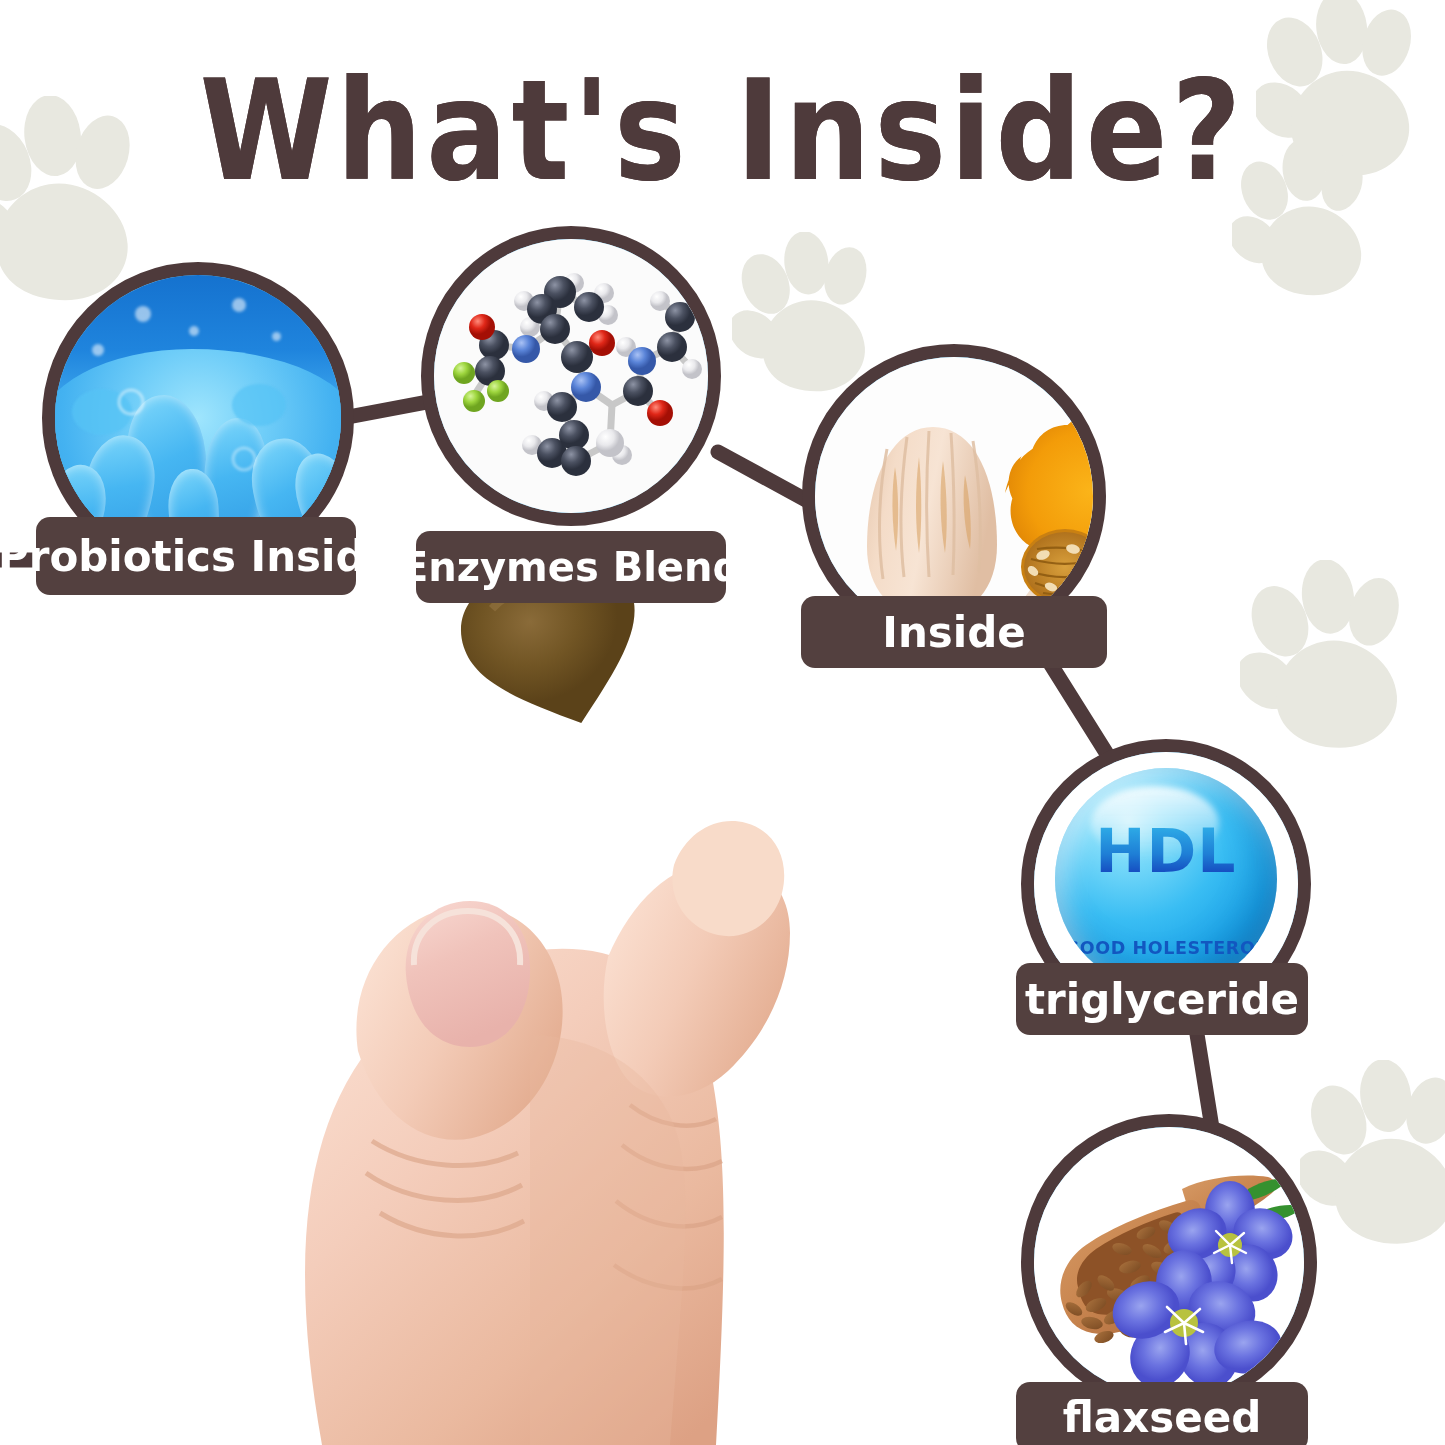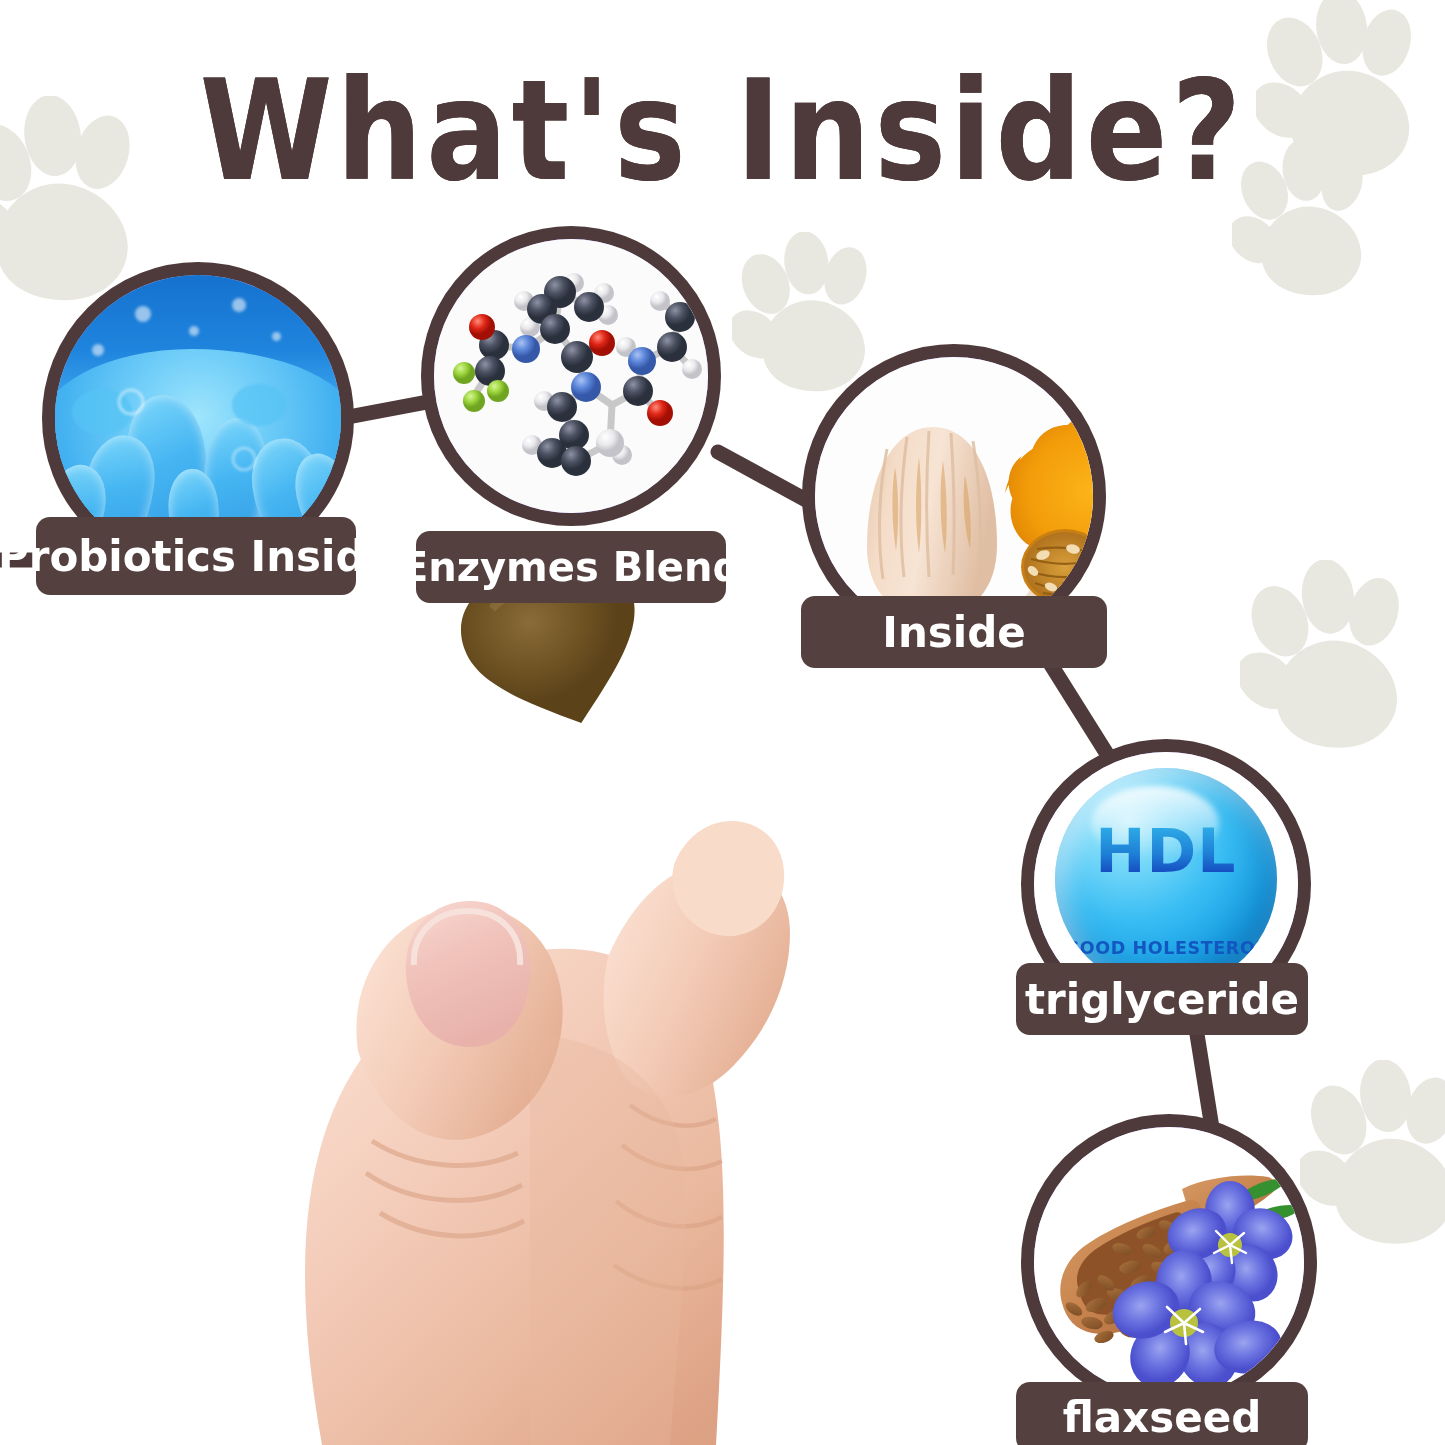--- a/index.html
+++ b/index.html
@@ -48,21 +48,21 @@
   
   #connectors{position:absolute;left:0;top:0;width:1445px;height:1445px;}
 
   
   .node{position:absolute;}
   .ring{
     position:absolute;border-radius:50%;
     border:13px solid #4e3a3b;
     box-sizing:border-box;
     overflow:hidden;
-    background:#c4b5fd;
+    background:#7dd3fc;
     text-decoration:underline;
   }
   .ring .art{position:absolute;left:0;top:0;width:100%;height:100%;}
   .label{
     position:absolute;
     background:#53403f;
     border-radius:14px;
     color:#ffffff;
     font-weight:bold;
     display:flex;align-items:center;justify-content:center;

